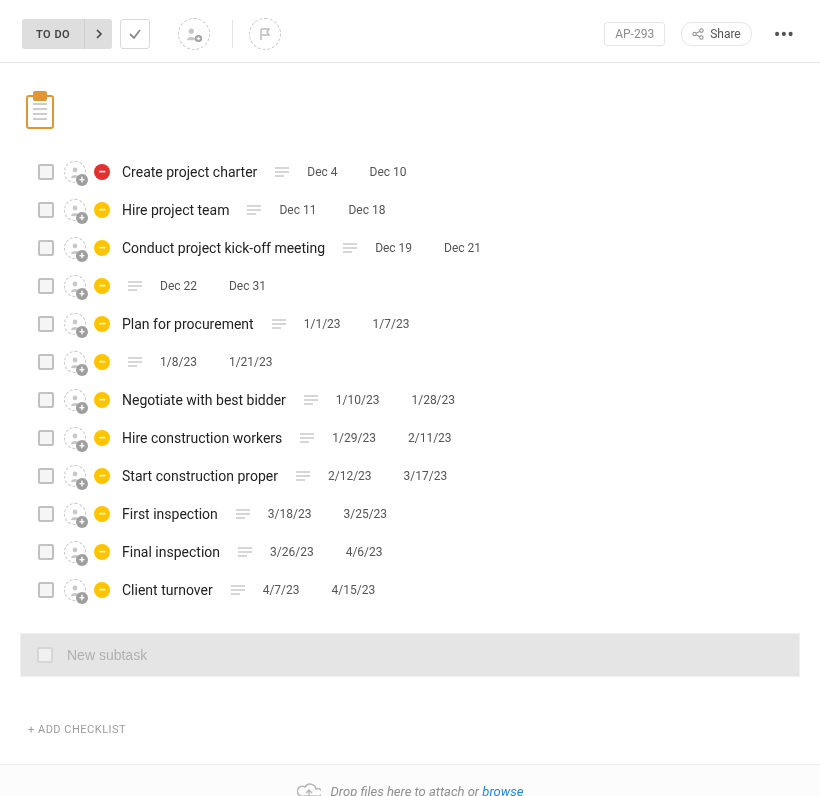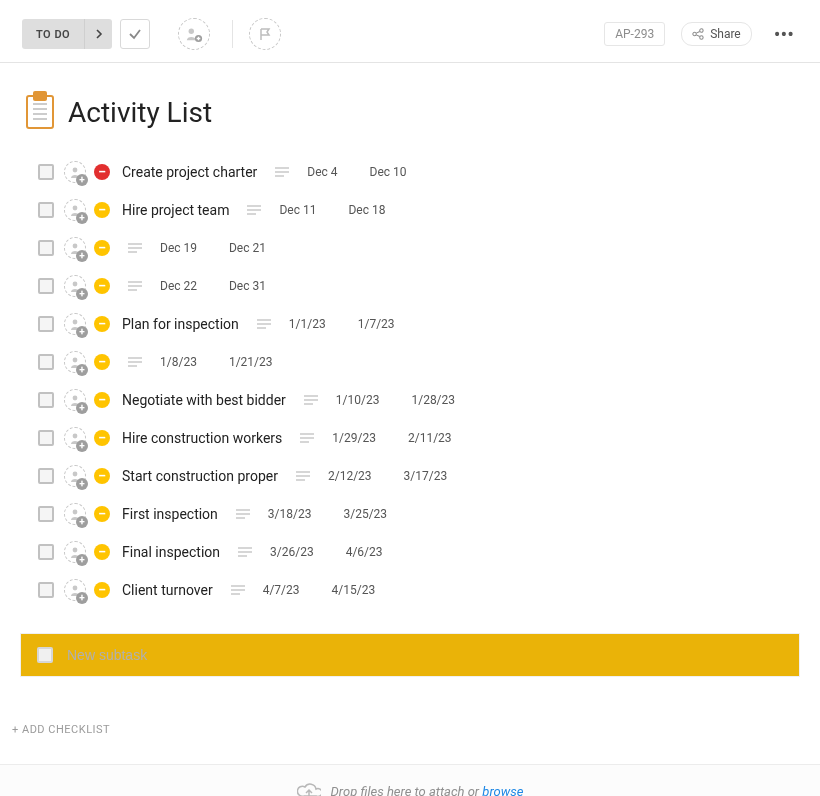--- a/index.html
+++ b/index.html
@@ -141,34 +141,34 @@
     margin-left:10px; color:#c9c9c9; cursor:pointer; flex:none;
     display:flex; align-items:center;
   }
   .date { font-size:12px; color:#555; margin-left:10px; white-space:nowrap; }
   .date + .date { margin-left:24px; }
 
   
   .new-subtask {
     margin: 24px 20px 0 20px;
     border:1px solid #f0f0f0;
-    background:#eab308;
+    background:#e5e5e5;
     display:flex;align-items:center;
     padding:12px 16px;
     gap:12px;
     color:#aaa;
   }
   .new-subtask .chk { border-color:#d6d6d6; background:#f0f0f0; }
   .new-subtask input {
     border:none;background:transparent;outline:none;font-size:14px;color:#555;width:100%;
   }
   .new-subtask input::placeholder{color:#b0b0b0;}
 
   .add-checklist {
-    margin: 46px 0 0 12px;
+    margin: 46px 0 0 28px;
     font-size:11px; letter-spacing:.5px;
     color:#9b9b9b; cursor:pointer;
   }
 
   
   .dropzone {
     margin-top: 28px;
     border-top:1px solid #ececec;
     background:#fcfcfc;
     padding:16px 0 12px;
@@ -221,21 +221,20 @@
         <path d="M5 6 L9 4 M5 8 L9 10" stroke="#8a8a8a" stroke-width="1.2"></path>
       </svg>
       <span>Share</span>
     </div>
     <div class="more-btn">•••</div>
   </div>
 </div>
 
 <div class="title-row">
   <div class="clipboard-icon"></div>
-  <div class="page-title">Activity List</div>
 </div>
 
 <div class="tasks" id="tasks">
     <div class="task-row">
       <div class="chk"></div>
       <div class="assignee">
         <svg width="12" height="12" viewBox="0 0 12 12">
           <circle cx="6" cy="4" r="2.4" fill="#c8c8c8"></circle>
           <path d="M2 12 C2 8 10 8 10 12" fill="#c8c8c8"></path>
         </svg>
@@ -270,20 +269,21 @@
     </div>
     <div class="task-row">
       <div class="chk"></div>
       <div class="assignee">
         <svg width="12" height="12" viewBox="0 0 12 12">
           <circle cx="6" cy="4" r="2.4" fill="#c8c8c8"></circle>
           <path d="M2 12 C2 8 10 8 10 12" fill="#c8c8c8"></path>
         </svg>
       </div>
       <div class="prio yel">–</div>
+      <span class="task-title">Conduct project kick-off meeting</span>
       <span class="desc-icon">
         <svg width="14" height="10" viewBox="0 0 14 10">
           <path d="M0 1 H14 M0 5 H14 M0 9 H9" stroke="currentColor" stroke-width="1.6"></path>
         </svg>
       </span>
       <span class="date">Dec 19</span>
       <span class="date">Dec 21</span>
     </div>
     <div class="task-row">
       <div class="chk"></div>
@@ -304,21 +304,21 @@
     </div>
     <div class="task-row">
       <div class="chk"></div>
       <div class="assignee">
         <svg width="12" height="12" viewBox="0 0 12 12">
           <circle cx="6" cy="4" r="2.4" fill="#c8c8c8"></circle>
           <path d="M2 12 C2 8 10 8 10 12" fill="#c8c8c8"></path>
         </svg>
       </div>
       <div class="prio yel">–</div>
-      <span class="task-title">Plan for inspection</span>
+      <span class="task-title">Plan for procurement</span>
       <span class="desc-icon">
         <svg width="14" height="10" viewBox="0 0 14 10">
           <path d="M0 1 H14 M0 5 H14 M0 9 H9" stroke="currentColor" stroke-width="1.6"></path>
         </svg>
       </span>
       <span class="date">1/1/23</span>
       <span class="date">1/7/23</span>
     </div>
     <div class="task-row">
       <div class="chk"></div>

